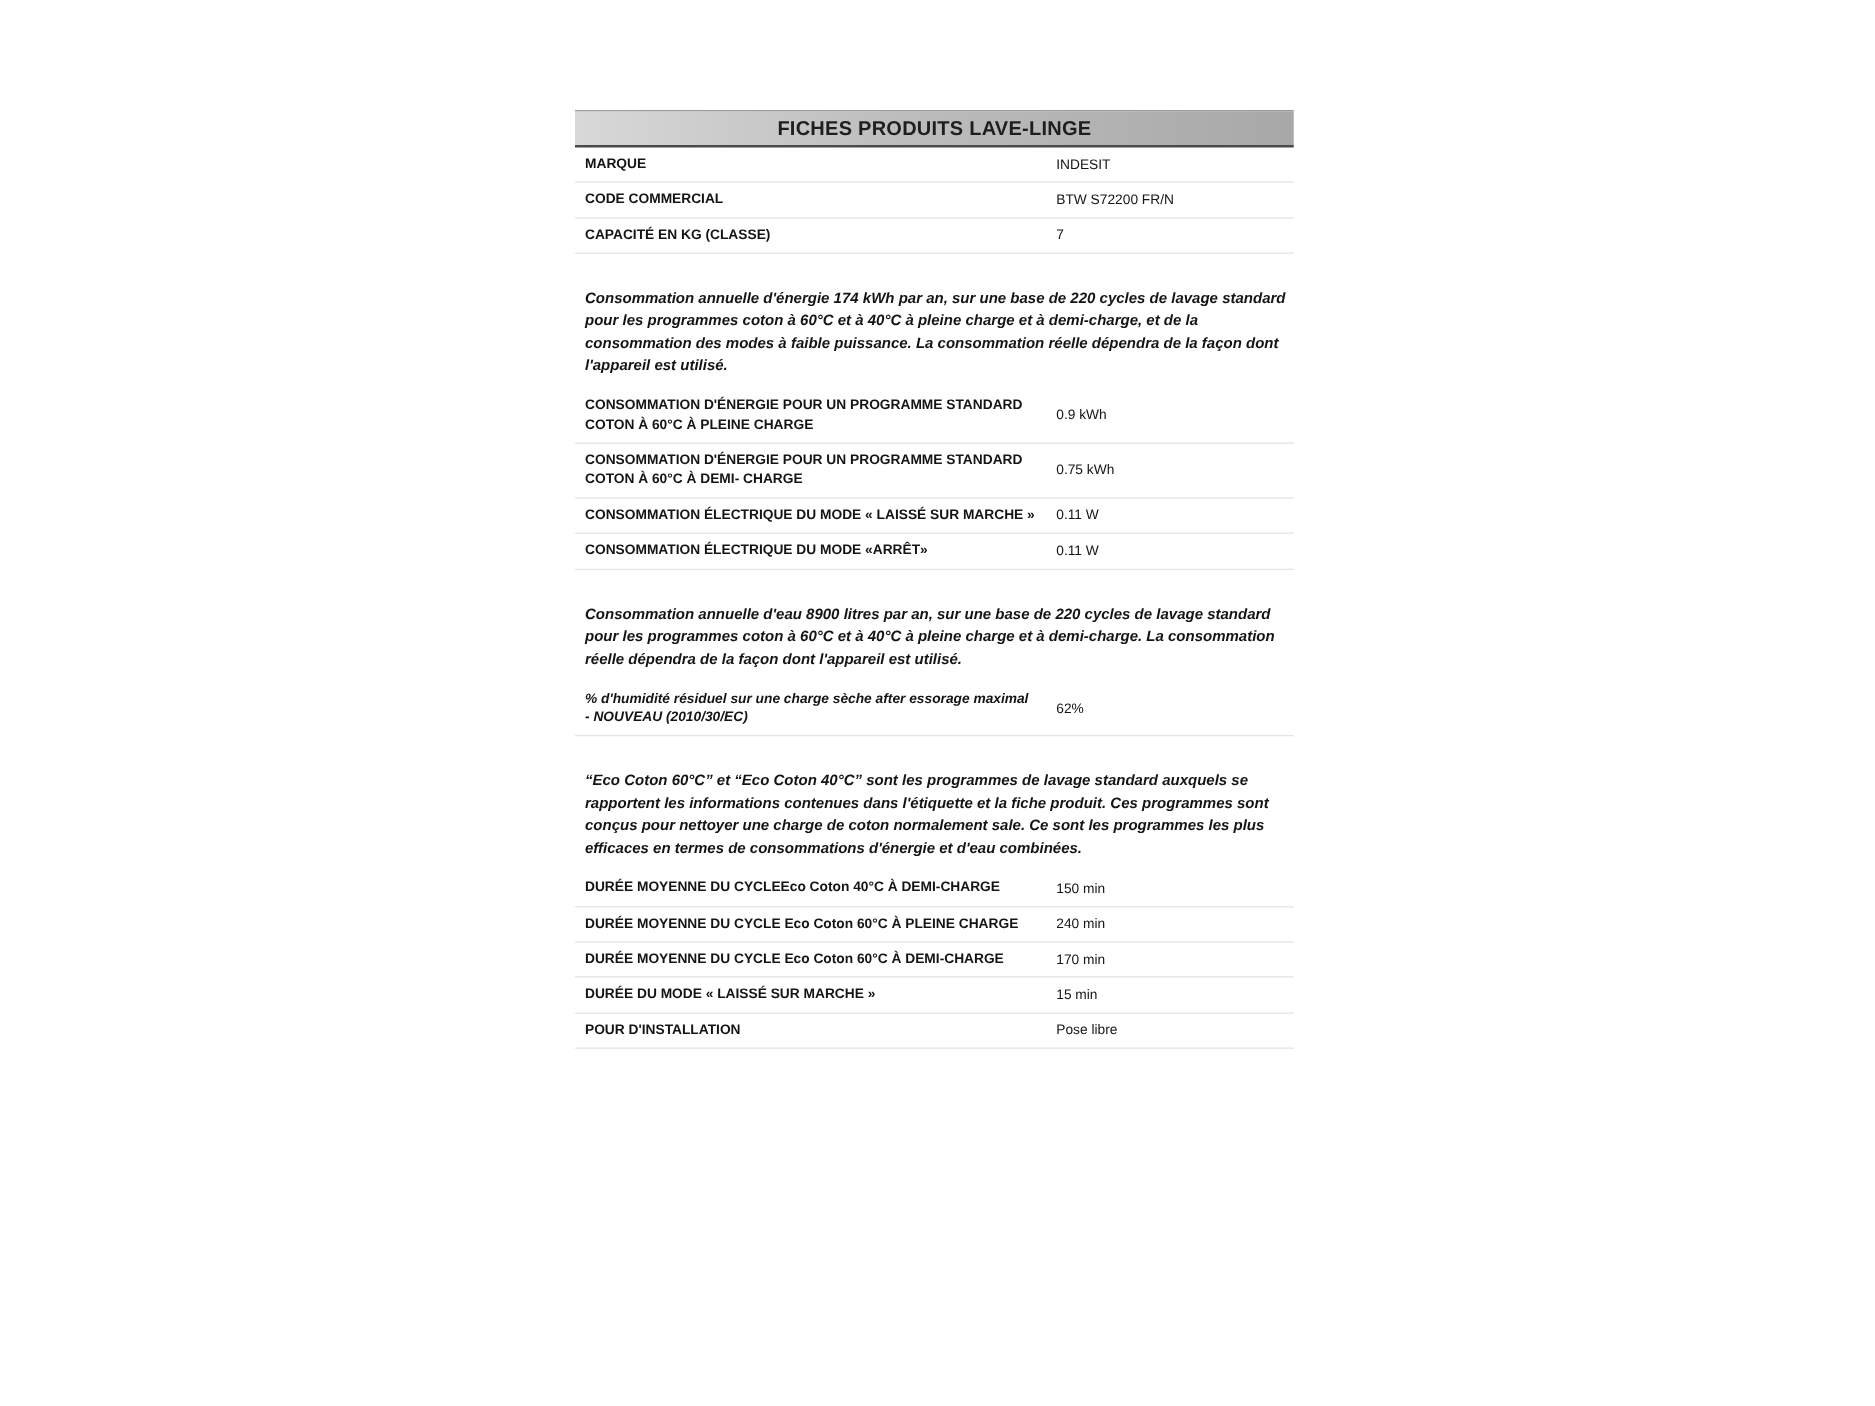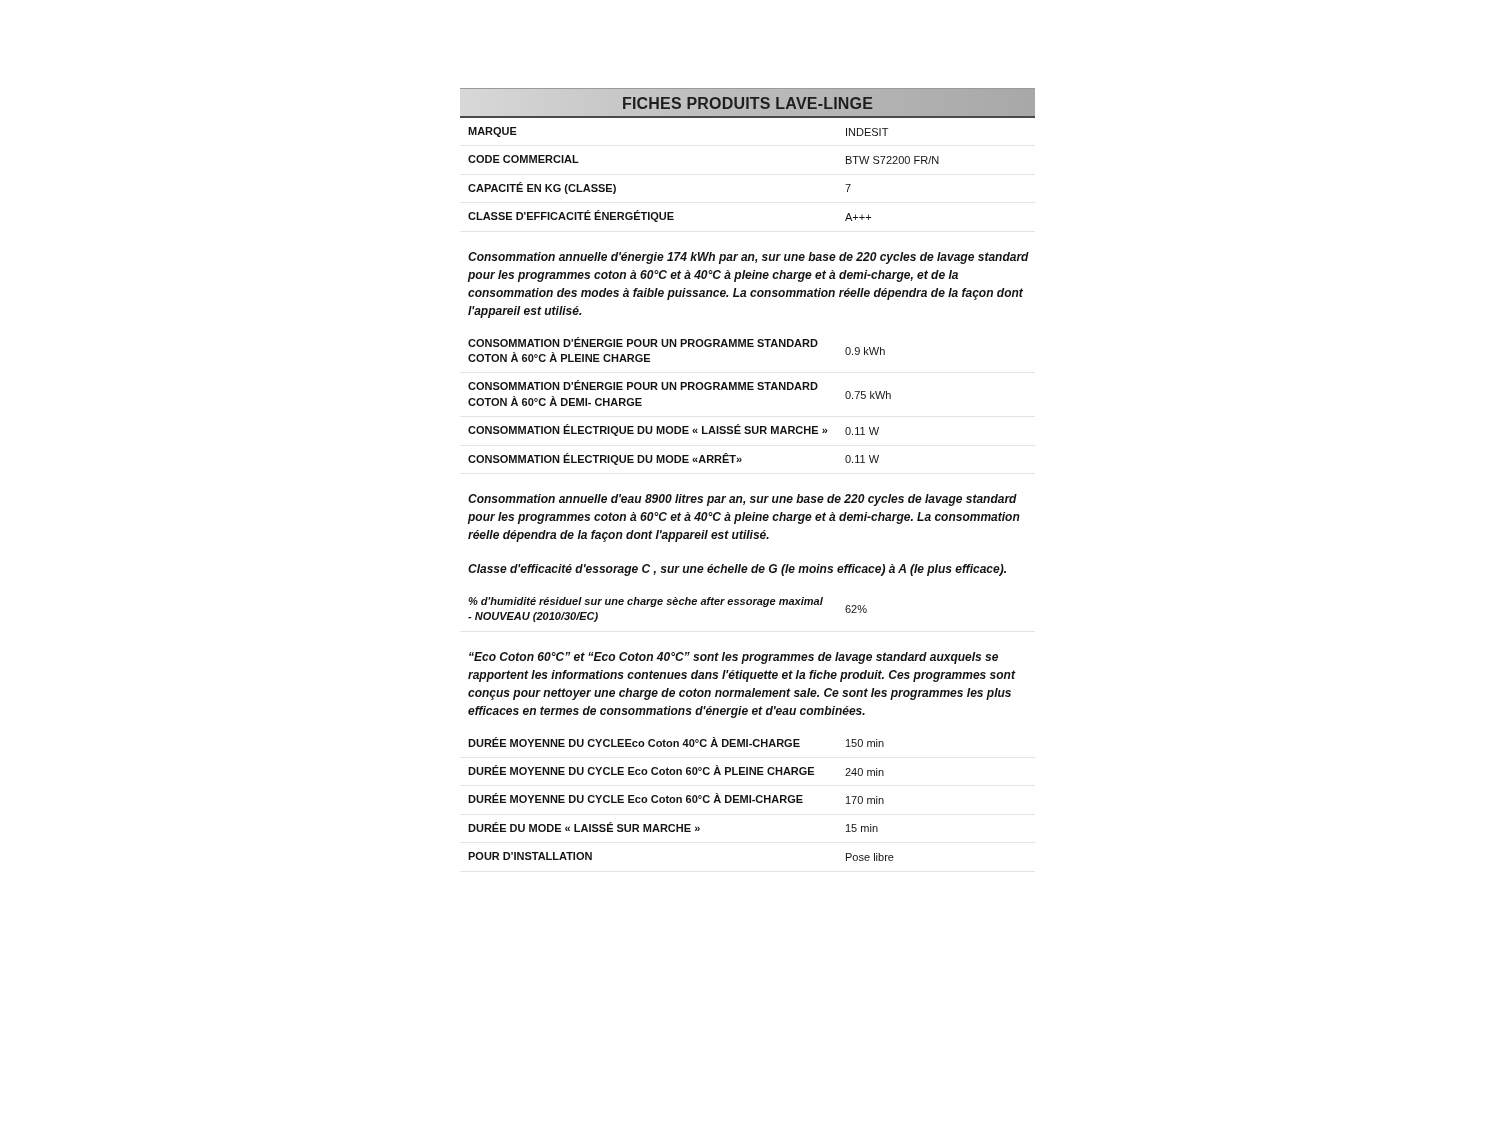--- a/index.html
+++ b/index.html
@@ -30,21 +30,21 @@
   .label {
     width:377px; padding-right:16px;
     font-weight:bold; font-size:11px; line-height:1.4;
   }
   .label.mixed { font-style:italic; }
   .value { flex:1; font-size:11px; line-height:1.3; }
 
   .note {
     font-weight:bold; font-style:italic;
     font-size:12px; line-height:1.5;
-    margin:16px 4px 10px 8px;
+    margin:26px 4px 10px 8px;
   }
 </style>
 </head>
 <body>
 
 <div class="sheet">
 
   <div class="title-bar">FICHES PRODUITS LAVE-LINGE</div>
 
   <div class="spec-table">
@@ -52,24 +52,20 @@
       <div class="label">MARQUE</div>
       <div class="value">INDESIT</div>
     </div>
     <div class="row">
       <div class="label">CODE COMMERCIAL</div>
       <div class="value">BTW S72200 FR/N</div>
     </div>
     <div class="row">
       <div class="label">CAPACITÉ EN KG (CLASSE)</div>
       <div class="value">7</div>
-    </div>
-    <div class="row">
-      <div class="label">CLASSE D'EFFICACITÉ ÉNERGÉTIQUE</div>
-      <div class="value">A+++</div>
     </div>
   </div>
 
   <p class="note">Consommation annuelle d'énergie 174 kWh par an, sur une base de 220 cycles de lavage standard pour les programmes coton à 60°C et à 40°C à pleine charge et à demi-charge, et de la consommation des modes à faible puissance. La consommation réelle dépendra de la façon dont l'appareil est utilisé.</p>
 
   <div class="spec-table">
     <div class="row">
       <div class="label">CONSOMMATION D'ÉNERGIE POUR UN PROGRAMME STANDARD COTON À 60°C À PLEINE CHARGE</div>
       <div class="value">0.9 kWh</div>
     </div>
@@ -82,21 +78,20 @@
       <div class="value">0.11 W</div>
     </div>
     <div class="row">
       <div class="label">CONSOMMATION ÉLECTRIQUE DU MODE «ARRÊT»</div>
       <div class="value">0.11 W</div>
     </div>
   </div>
 
   <p class="note">Consommation annuelle d'eau 8900 litres par an, sur une base de 220 cycles de lavage standard pour les programmes coton à 60°C et à 40°C à pleine charge et à demi-charge. La consommation réelle dépendra de la façon dont l'appareil est utilisé.</p>
 
-  <p class="note">Classe d'efficacité d'essorage C , sur une échelle de G (le moins efficace) à A (le plus efficace).</p>
 
   <div class="spec-table">
     <div class="row">
       <div class="label mixed">% d'humidité résiduel sur une charge sèche after essorage maximal - NOUVEAU (2010/30/EC)</div>
       <div class="value">62%</div>
     </div>
   </div>
 
   <p class="note">“Eco Coton 60°C” et “Eco Coton 40°C” sont les programmes de lavage standard auxquels se rapportent les informations contenues dans l'étiquette et la fiche produit. Ces programmes sont conçus pour nettoyer une charge de coton normalement sale. Ce sont les programmes les plus efficaces en termes de consommations d'énergie et d'eau combinées.</p>
 

